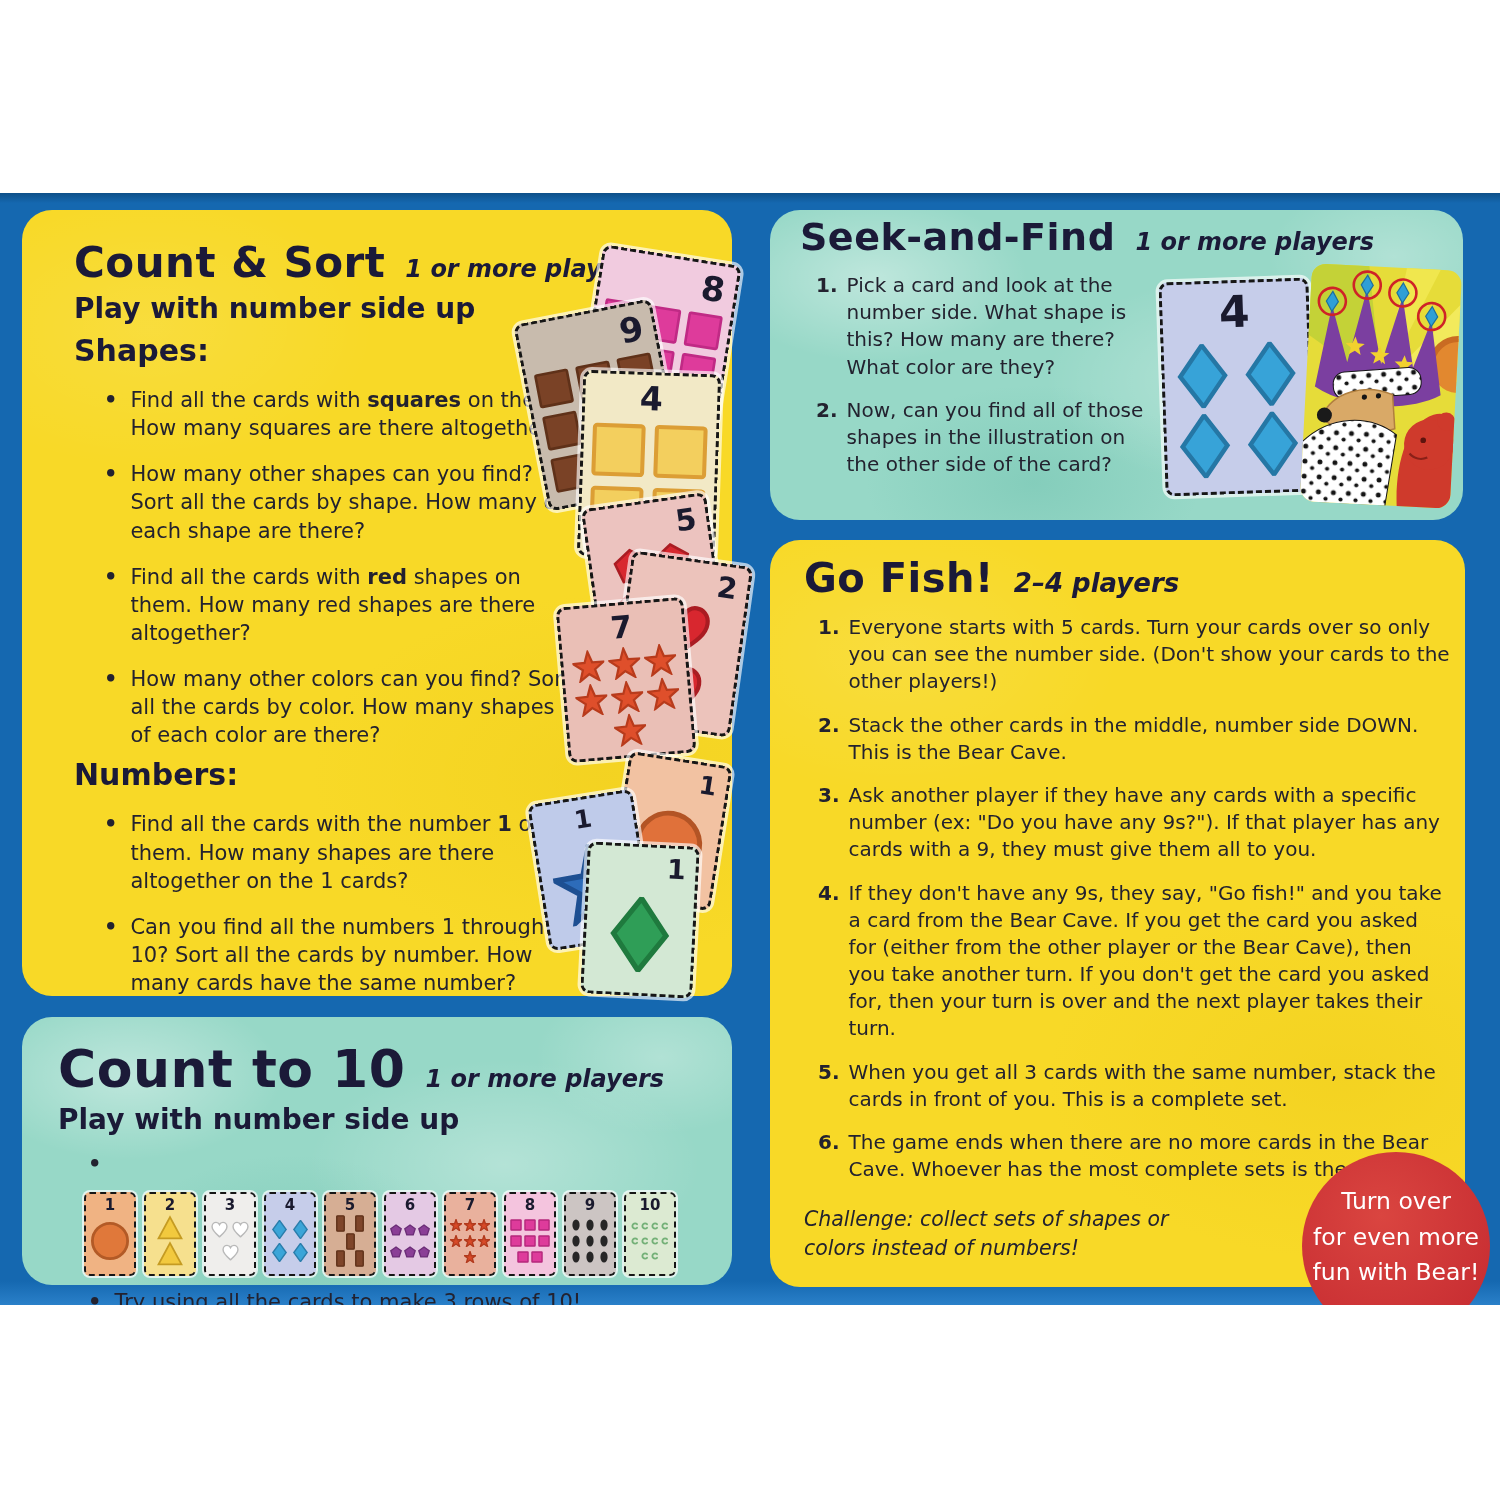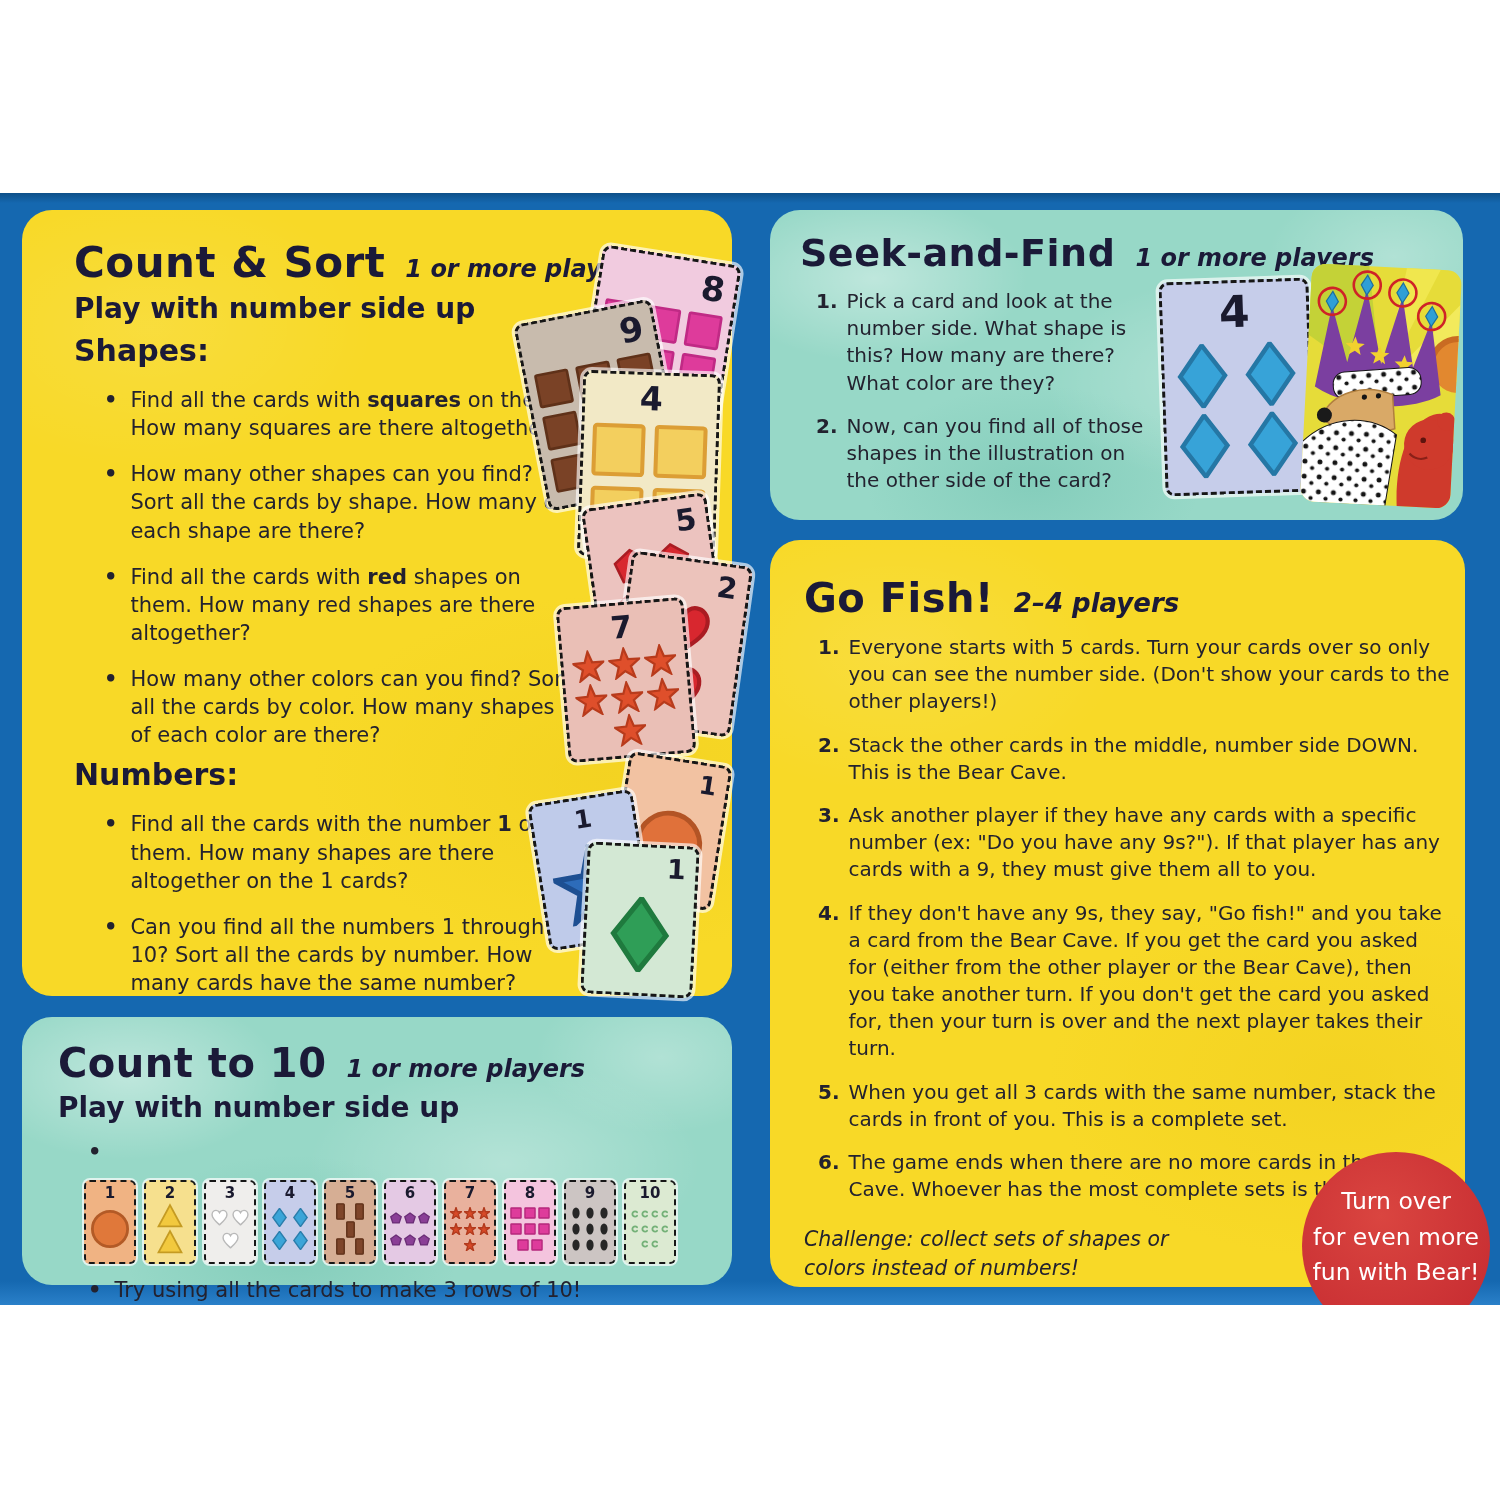--- a/index.html
+++ b/index.html
@@ -307,21 +307,21 @@
               </svg>
             </div>
           </div>
         </div>
       </div>
   </section>
 
   <section class="panel p-teal" style="left:22px;top:824px;width:710px;height:268px;">
     <div class="pad" style="padding:26px 36px;box-sizing:border-box;">
       <div class="h-row">
-        <span class="h-title" style="font-size:40px;">Count to 10</span>
+        <span class="h-title" style="font-size:52px;">Count to 10</span>
         <span class="h-players">1 or more players</span>
       </div>
       <div class="subtitle">Play with number side up</div>
       <div class="bullets" style="margin-top:-4px;">
         <div class="bullet" style="max-width:620px;">
           <span class="dot">•</span>
         </div>
       </div>
       <div class="row10">
           <div class="pcard mini" style="width: 52px; height: 84px; background: rgb(240, 179, 131);">
@@ -591,21 +591,21 @@
       <div class="bullets" style="margin-top:-6px;">
         <div class="bullet" style="max-width:620px;">
           <span class="dot">•</span>
           <span>Try using all the cards to make 3 rows of 10!</span>
         </div>
       </div>
     </div>
   </section>
 
   <section class="panel p-teal" style="left:770px;top:17px;width:693px;height:310px;">
-    <div class="pad" style="padding:24px 30px;box-sizing:border-box;">
+    <div class="pad" style="padding:8px 30px;box-sizing:border-box;">
       <div class="h-row">
         <span class="h-title" style="font-size:38px;">Seek-and-Find</span>
         <span class="h-players">1 or more players</span>
       </div>
       <div class="steps" style="width:345px;margin-left:16px;">
           <div class="step">
             <span class="sn">1.</span>
             <span>Pick a card and look at the number side. What shape is this? How many are there? What color are they?</span>
           </div>
           <div class="step">
@@ -691,21 +691,21 @@
             <circle cx="143" cy="152" r="9"></circle>
           </g>
           <circle cx="121" cy="172" r="2.8" fill="#5e140e"></circle>
           <path d="M108 186 C113 191 120 192 126 189" fill="none" stroke="#8a2018" stroke-width="2.2"></path>
         </g>
       </svg>
     </div>
   </section>
 
   <section class="panel p-yellow" style="left:770px;top:347px;width:695px;height:747px;">
-    <div class="pad" style="padding:38px 34px;box-sizing:border-box;">
+    <div class="pad" style="padding:18px 34px;box-sizing:border-box;">
       <div class="h-row">
         <span class="h-title" style="font-size:40px;">Go Fish!</span>
         <span class="h-players" style="font-size:26px;">2–4 players</span>
       </div>
       <div class="steps" style="width:632px;margin-left:14px;">
           <div class="step">
             <span class="sn">1.</span>
             <span>Everyone starts with 5 cards. Turn your cards over so only you can see the number side. (Don't show your cards to the other players!)</span>
           </div>
           <div class="step">

